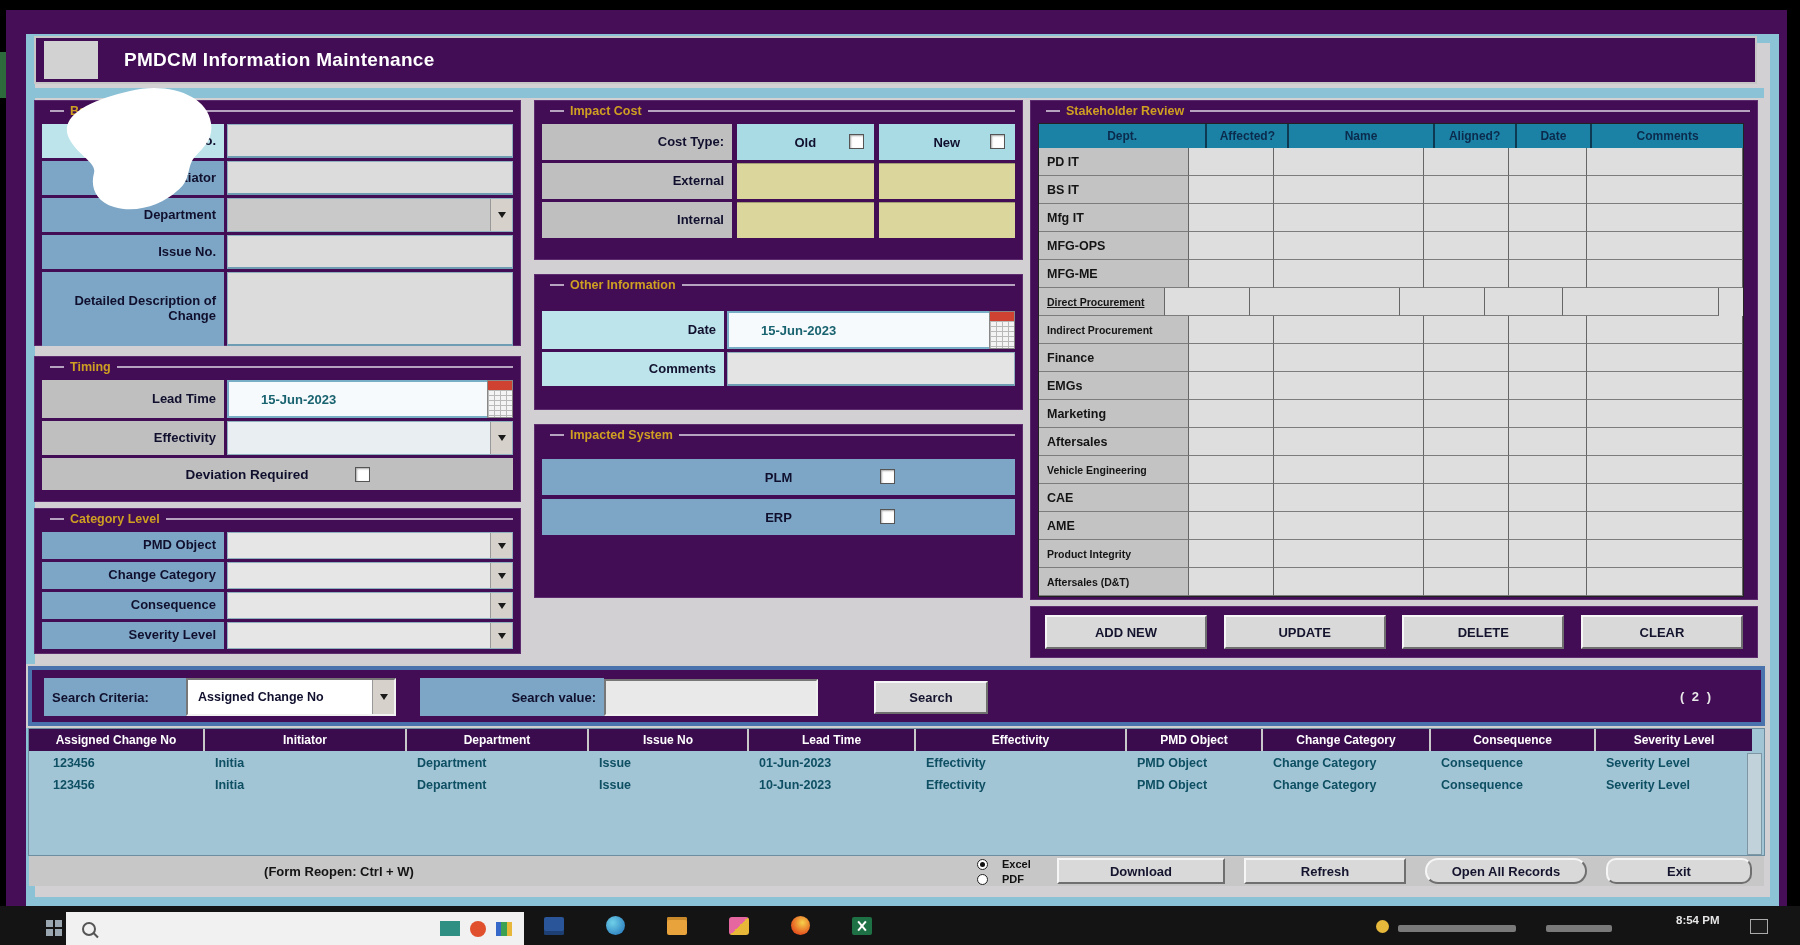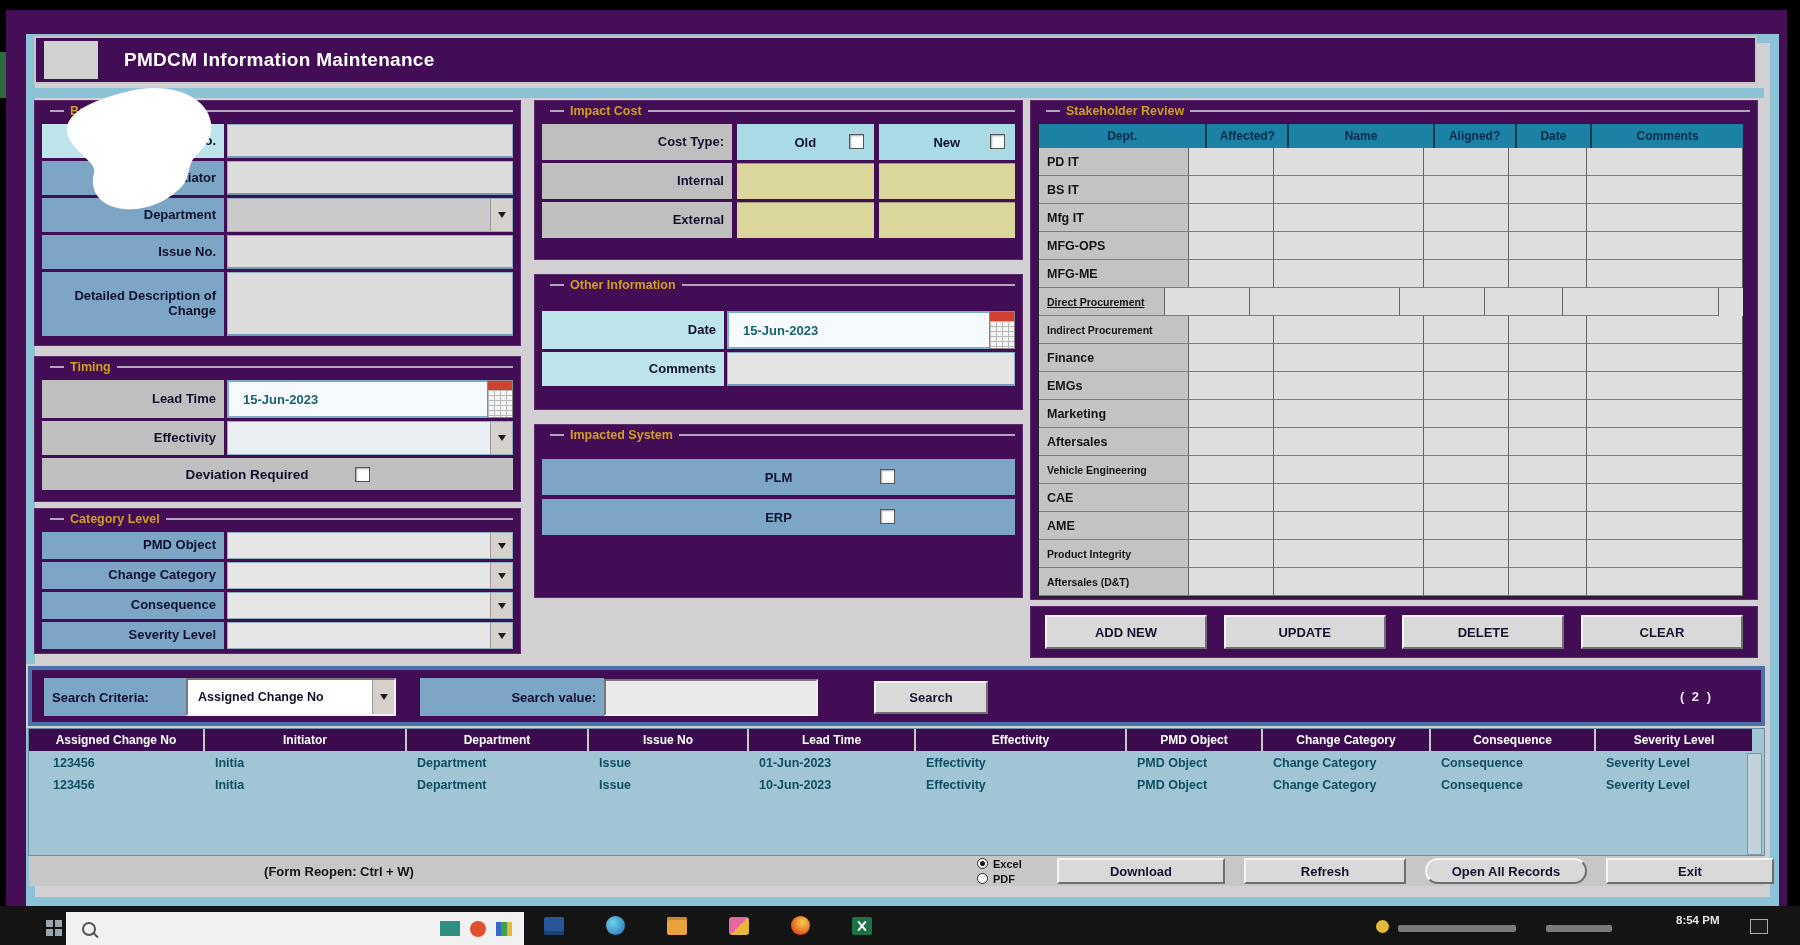--- a/index.html
+++ b/index.html
@@ -34,21 +34,21 @@
   .dd{display:flex;height:100%;background:#e6e6e6;border:1px solid #8fb0bf;box-sizing:border-box;}
   .dd.mid{background:#c9c9c9;}
   .dd.pale{background:#e9eef2;}
   .dd.white{background:#fff;border:2px solid;border-color:#777 #f2f2f2 #f2f2f2 #777;}
   .dd-txt{flex:1;display:flex;align-items:center;padding-left:10px;font-weight:bold;font-size:12.5px;color:#10102e;white-space:nowrap;}
   .dd-btn{width:21px;background:#d6d2cb;border-left:1px solid #999;display:flex;align-items:center;justify-content:center;}
   .arrow{width:0;height:0;border-left:4px solid transparent;border-right:4px solid transparent;border-top:6px solid #1a1a1a;}
   .cb{display:inline-block;width:15px;height:15px;background:#fff;border:1px solid #555;
       box-shadow:inset 1px 1px 2px rgba(0,0,0,.35);box-sizing:border-box;}
   .dateinput{height:100%;box-sizing:border-box;background:#f6fafc;border:2px solid #79aec7;display:flex;
-             align-items:center;padding-left:14px;font-weight:bold;font-size:13px;color:var(--date-text,#19626f);}
+             align-items:center;padding-left:32px;font-weight:bold;font-size:13px;color:var(--date-text,#19626f);}
   .cal{position:absolute;right:0;top:0;bottom:0;width:26px;background:#f4f4f4;border:1px solid #888;box-sizing:border-box;}
   .cal-top{height:9px;background:#cf4130;}
   .cal-grid{height:calc(100% - 9px);
     background-image:repeating-linear-gradient(to right,#b9b9b9 0 1px,transparent 1px 6px),
                      repeating-linear-gradient(to bottom,#b9b9b9 0 1px,transparent 1px 5px);}
   .dev-row{height:32px;margin-top:3px;background:var(--label-gray,#bfbfbf);display:flex;align-items:center;
            justify-content:center;gap:46px;font-weight:bold;font-size:13.5px;color:#10102e;}
   
   .icost-row{display:flex;height:36px;margin-top:3px;}
   .icost-row .flabel{width:190px;}
@@ -103,21 +103,21 @@
   .res-row{display:flex;height:20px;margin-top:2px;}
   .res-cell{box-sizing:border-box;display:flex;align-items:center;padding-left:10px;font-weight:bold;
             font-size:12.5px;color:var(--results-text,#0e4f63);white-space:nowrap;overflow:hidden;}
   .res-cell.first{padding-left:24px;}
   .res-scroll{position:absolute;right:2px;top:24px;width:13px;height:100px;background:#c2d2da;border:1px solid #7d97a4;}
   
   .bottombar{position:absolute;left:29px;top:856px;width:1735px;height:30px;background:#c7c7c7;}
   .hint{position:absolute;left:150px;top:0;width:320px;height:100%;display:flex;align-items:center;
         justify-content:center;font-weight:bold;font-size:13px;color:#141414;}
   .radios{position:absolute;left:948px;top:1px;display:flex;flex-direction:column;gap:2px;}
-  .radio-row{display:flex;align-items:center;gap:5px;height:13px;font-weight:bold;font-size:11px;color:#111;}
+  .radio-row{display:flex;align-items:flex-end;gap:14px;height:13px;font-weight:bold;font-size:11px;color:#111;}
   .radio{width:11px;height:11px;border:1px solid #222;border-radius:50%;background:#fff;position:relative;box-sizing:border-box;}
   .radio.selected::after{content:"";position:absolute;left:2px;top:2px;width:5px;height:5px;background:#111;border-radius:50%;}
   .fbtns{position:absolute;left:1028px;top:2px;display:flex;gap:19px;}
   .f-btn{height:26px;}
   
   .taskbar{position:absolute;left:0;top:906px;width:1800px;height:39px;background:var(--taskbar-black,#141414);}
   .start-icon{position:absolute;left:46px;top:14px;width:7px;height:7px;background:#9aa7b0;
               box-shadow:9px 0 #9aa7b0,0 9px #9aa7b0,9px 9px #9aa7b0;}
   .tsearch{position:absolute;left:66px;top:6px;width:458px;height:33px;background:#f1f1f1;display:flex;align-items:center;}
   .mag{width:10px;height:10px;border:2px solid #555;border-radius:50%;margin-left:16px;position:relative;flex:none;}
@@ -186,21 +186,21 @@
             </div>
         </div>
       </div>
     </div>
     <div class="frow">
       <div class="flabel steel">Issue No.</div>
       <div class="ffield">
           <div class="input"></div>
         </div>
     </div>
-    <div class="frow" style="height:64px;justify-content:center;">
+    <div class="frow" style="height:74px;justify-content:center;">
       <div class="flabel steel">Detailed Description of Change</div>
       <div class="ffield">
           <div class="input"></div>
         </div>
     </div>
   </div>
 
   <div class="panel" style="left:34px;top:356px;width:487px;height:146px;">
     <div class="panel-title">
         <span>Timing</span>
@@ -298,26 +298,26 @@
       <div class="cyan-cell">
         <span>Old</span>
         <span class="cb"></span>
       </div>
       <div class="cyan-cell">
         <span>New</span>
         <span class="cb"></span>
       </div>
     </div>
     <div class="icost-row">
-      <div class="flabel graylab">Internal</div>
+      <div class="flabel graylab">External</div>
       <div class="khaki-cell"></div>
       <div class="khaki-cell"></div>
     </div>
     <div class="icost-row">
-      <div class="flabel graylab">External</div>
+      <div class="flabel graylab">Internal</div>
       <div class="khaki-cell"></div>
       <div class="khaki-cell"></div>
     </div>
   </div>
 
   <div class="panel" style="left:534px;top:274px;width:489px;height:136px;">
     <div class="panel-title">
         <span>Other Information</span>
         <span class="line"></span>
       </div>
@@ -577,21 +577,21 @@
         </div>
       <div class="radio-row">
           <span class="radio"></span>
           <span>PDF</span>
         </div>
     </div>
     <div class="fbtns" id="footer-buttons">
         <div class="btn3d f-btn" style="width: 168px;">Download</div>
         <div class="btn3d f-btn" style="width: 162px;">Refresh</div>
         <div class="btn3d f-btn" style="width: 162px; border-radius: 13px;">Open All Records</div>
-        <div class="btn3d f-btn" style="width: 168px;">Exit</div>
+        <div class="btn3d f-btn" style="width: 146px; border-radius: 10px;">Exit</div>
       </div>
   </div>
 
   <div class="taskbar">
     <span class="start-icon"></span>
     <div class="tsearch">
       <span class="mag"></span>
       <div class="ts-icons">
         <span class="ti-teal"></span>
         <span class="ti-red"></span>

